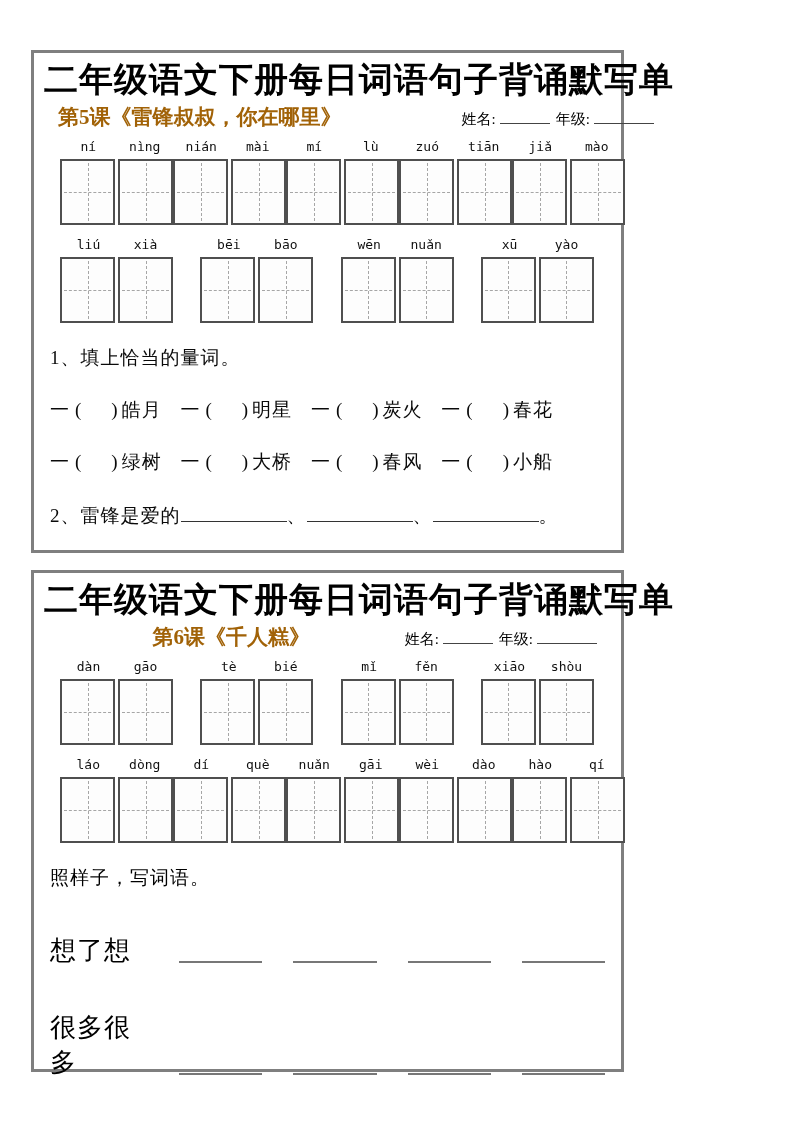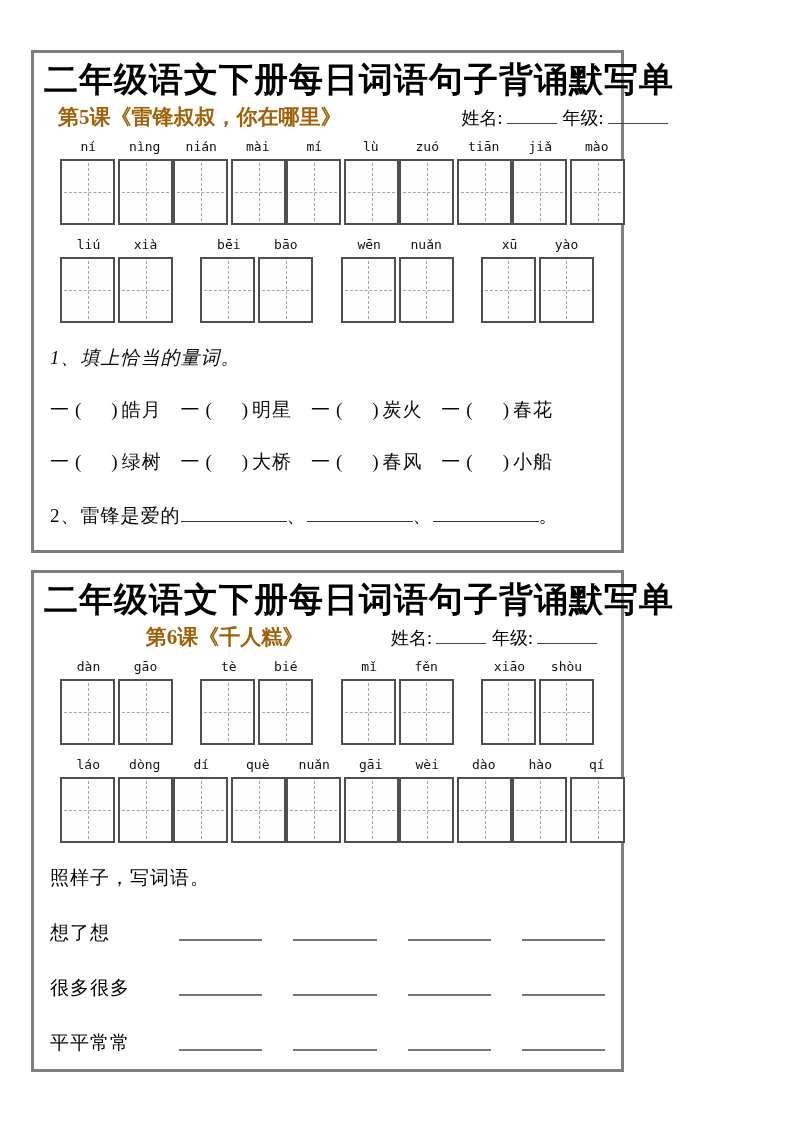--- a/index.html
+++ b/index.html
@@ -40,21 +40,21 @@
   .lesson {
     flex: 1;
     text-align: center;
     font-size: 21px;
     font-weight: bold;
     color: #a16207;
     white-space: nowrap;
   }
   .card-1 .lesson { margin-right: 120px; }
   .name-grade {
-    font-size: 18px;
+    font-size: 15px;
     white-space: nowrap;
   }
   .blank {
     display: inline-block;
     height: 4px;
     border-bottom: 2px solid #444444;
   }
   .name-blank  { width: 50px;  margin: 0 6px 0 4px; border-bottom-width: 1.5px; }
   .grade-blank { width: 60px;  margin: 0 0 0 4px;   border-bottom-width: 1.5px; }
 
@@ -87,43 +87,43 @@
     position: absolute; left: 2px; right: 2px; top: 50%;
     border-top: 1px dashed #a6a6a6;
   }
   .hanzi-box::after {
     content: "";
     position: absolute; top: 2px; bottom: 2px; left: 50%;
     border-left: 1px dashed #a6a6a6;
   }
 
   .quiz { padding: 0 6px; font-size: 19px; color: #0a0a0a; }
-  .q-prompt { margin-top: 22px; letter-spacing: 1px; font-style: italic; }
+  .q-prompt { margin-top: 22px; letter-spacing: 1px; }
   .mw-row {
     display: flex;
     justify-content: space-between;
     margin-top: 26px;
     padding-right: 52px;
     white-space: nowrap;
     gap: 14px;
   }
   .mw-counter { margin-right: 6px; }
   .mw-paren { font-family: "Liberation Serif", serif; }
   .mw-gap { display: inline-block; width: 30px; }
   .mw-word { margin-left: 4px; letter-spacing: 1px; }
   .q2-line { margin-top: 28px; letter-spacing: 1px; }
   .q2-blank { width: 106px; border-bottom-width: 1.5px; border-color: #333333; }
 
   .ex-prompt { margin-top: 22px; font-size: 19px; letter-spacing: 1px; padding: 0 6px; }
   .ex-row {
     display: flex;
     align-items: flex-end;
-    margin-top: 29px;
+    margin-top: 42px;
     padding: 0 6px;
-    font-size: 19px;
+    font-size: 26px;
   }
   .ex-label { width: 118px; letter-spacing: 1px; }
   .ex-blank {
     width: 100px;
     margin-left: 31px;
     margin-bottom: 5px;
     border-bottom: 2px solid #777777;
     height: 0;
   }
 </style>

